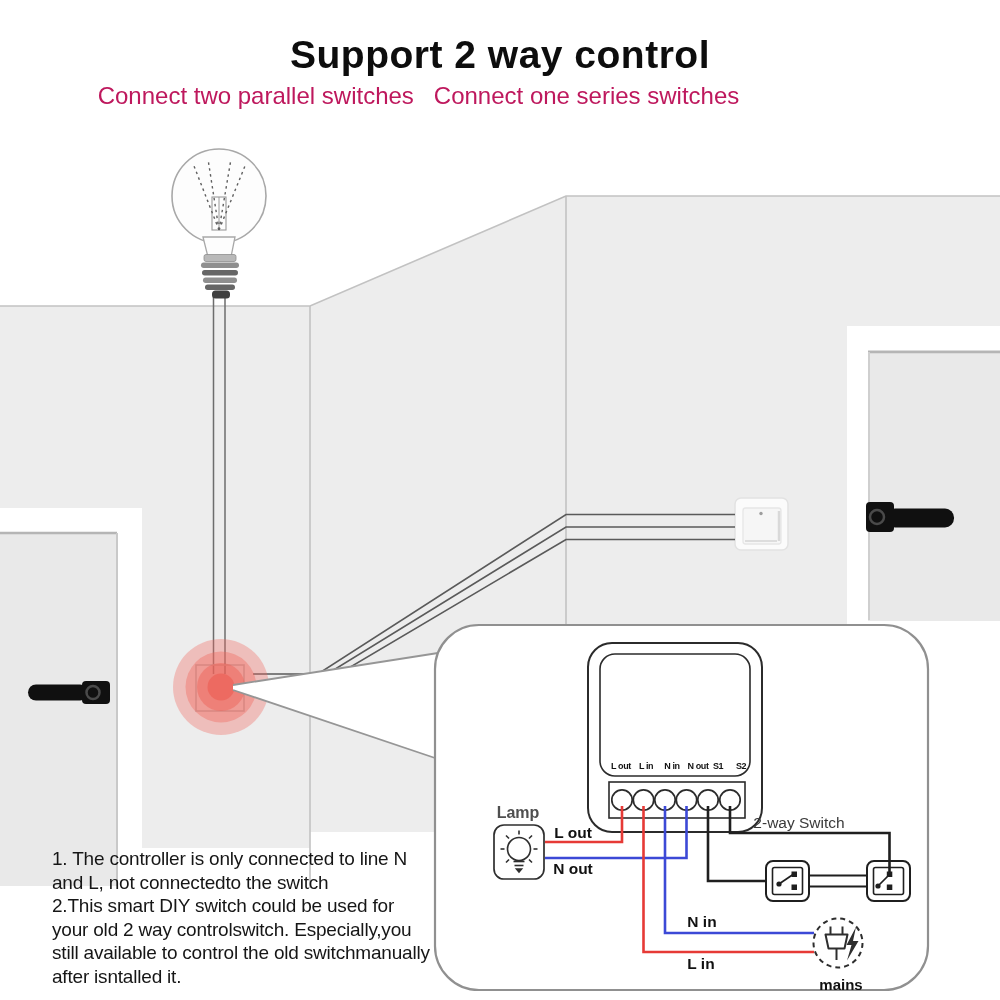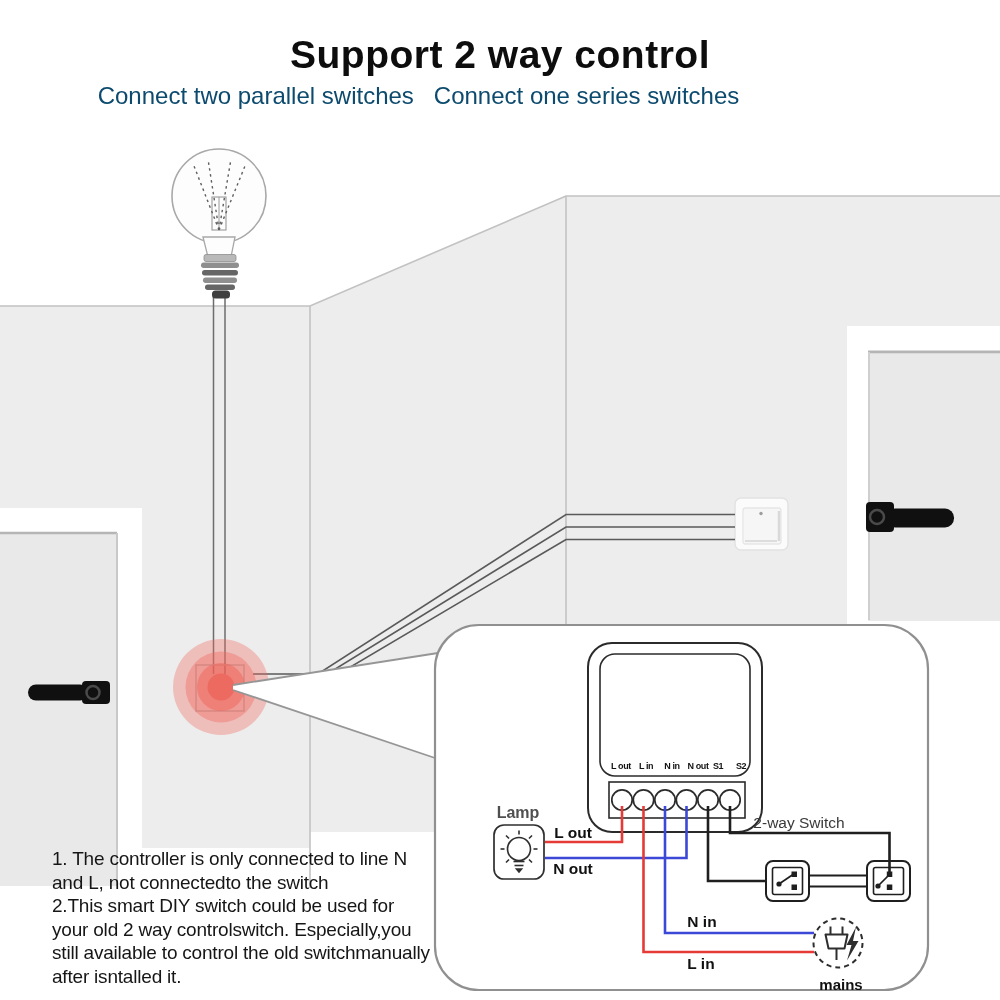--- a/index.html
+++ b/index.html
@@ -6,21 +6,21 @@
   body{
     width:1000px;height:1000px;position:relative;background:#ffffff;
     font-family:"Liberation Sans",sans-serif;overflow:hidden;
   }
   .title{
     position:absolute;left:0;top:33px;width:1000px;text-align:center;
     font-size:39px;font-weight:bold;color:#0d0d0d;letter-spacing:.5px;
   }
   .subtitle{
     position:absolute;left:0;top:82px;width:837px;text-align:center;
-    font-size:24px;color:#0c4a6e;white-space:pre;
+    font-size:24px;color:#be185d;white-space:pre;
   }
   .notes{
     position:absolute;left:52px;top:835px;width:460px;
     font-size:19px;line-height:23.5px;color:#161616;white-space:pre-line;
     letter-spacing:-0.2px;
     margin-top:12px;
   }
   svg{position:absolute;left:0;top:0;}
   svg text{font-family:"Liberation Sans",sans-serif;fill:#111;}
   .t-small{font-size:9px;font-weight:bold;letter-spacing:-0.4px;}

